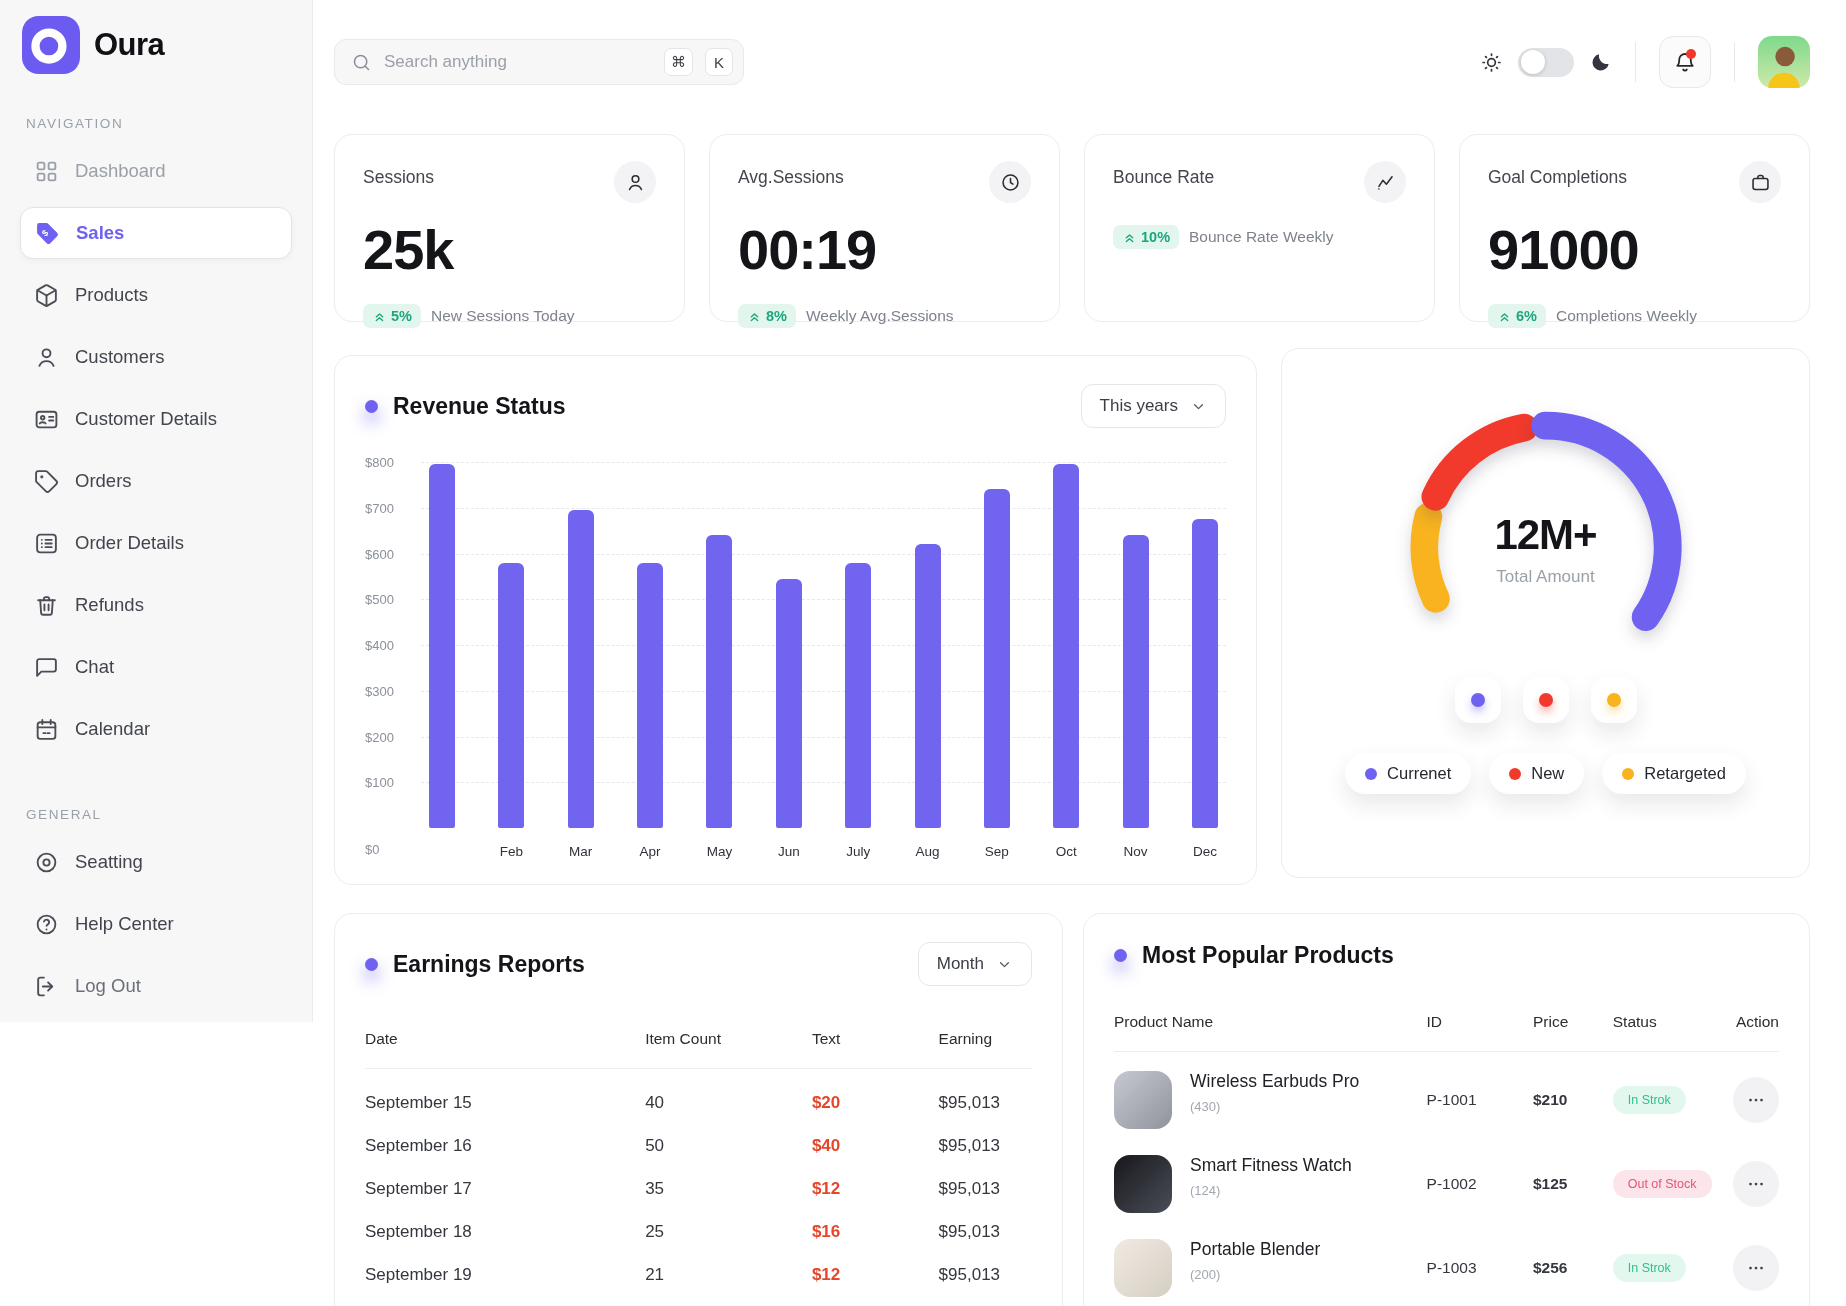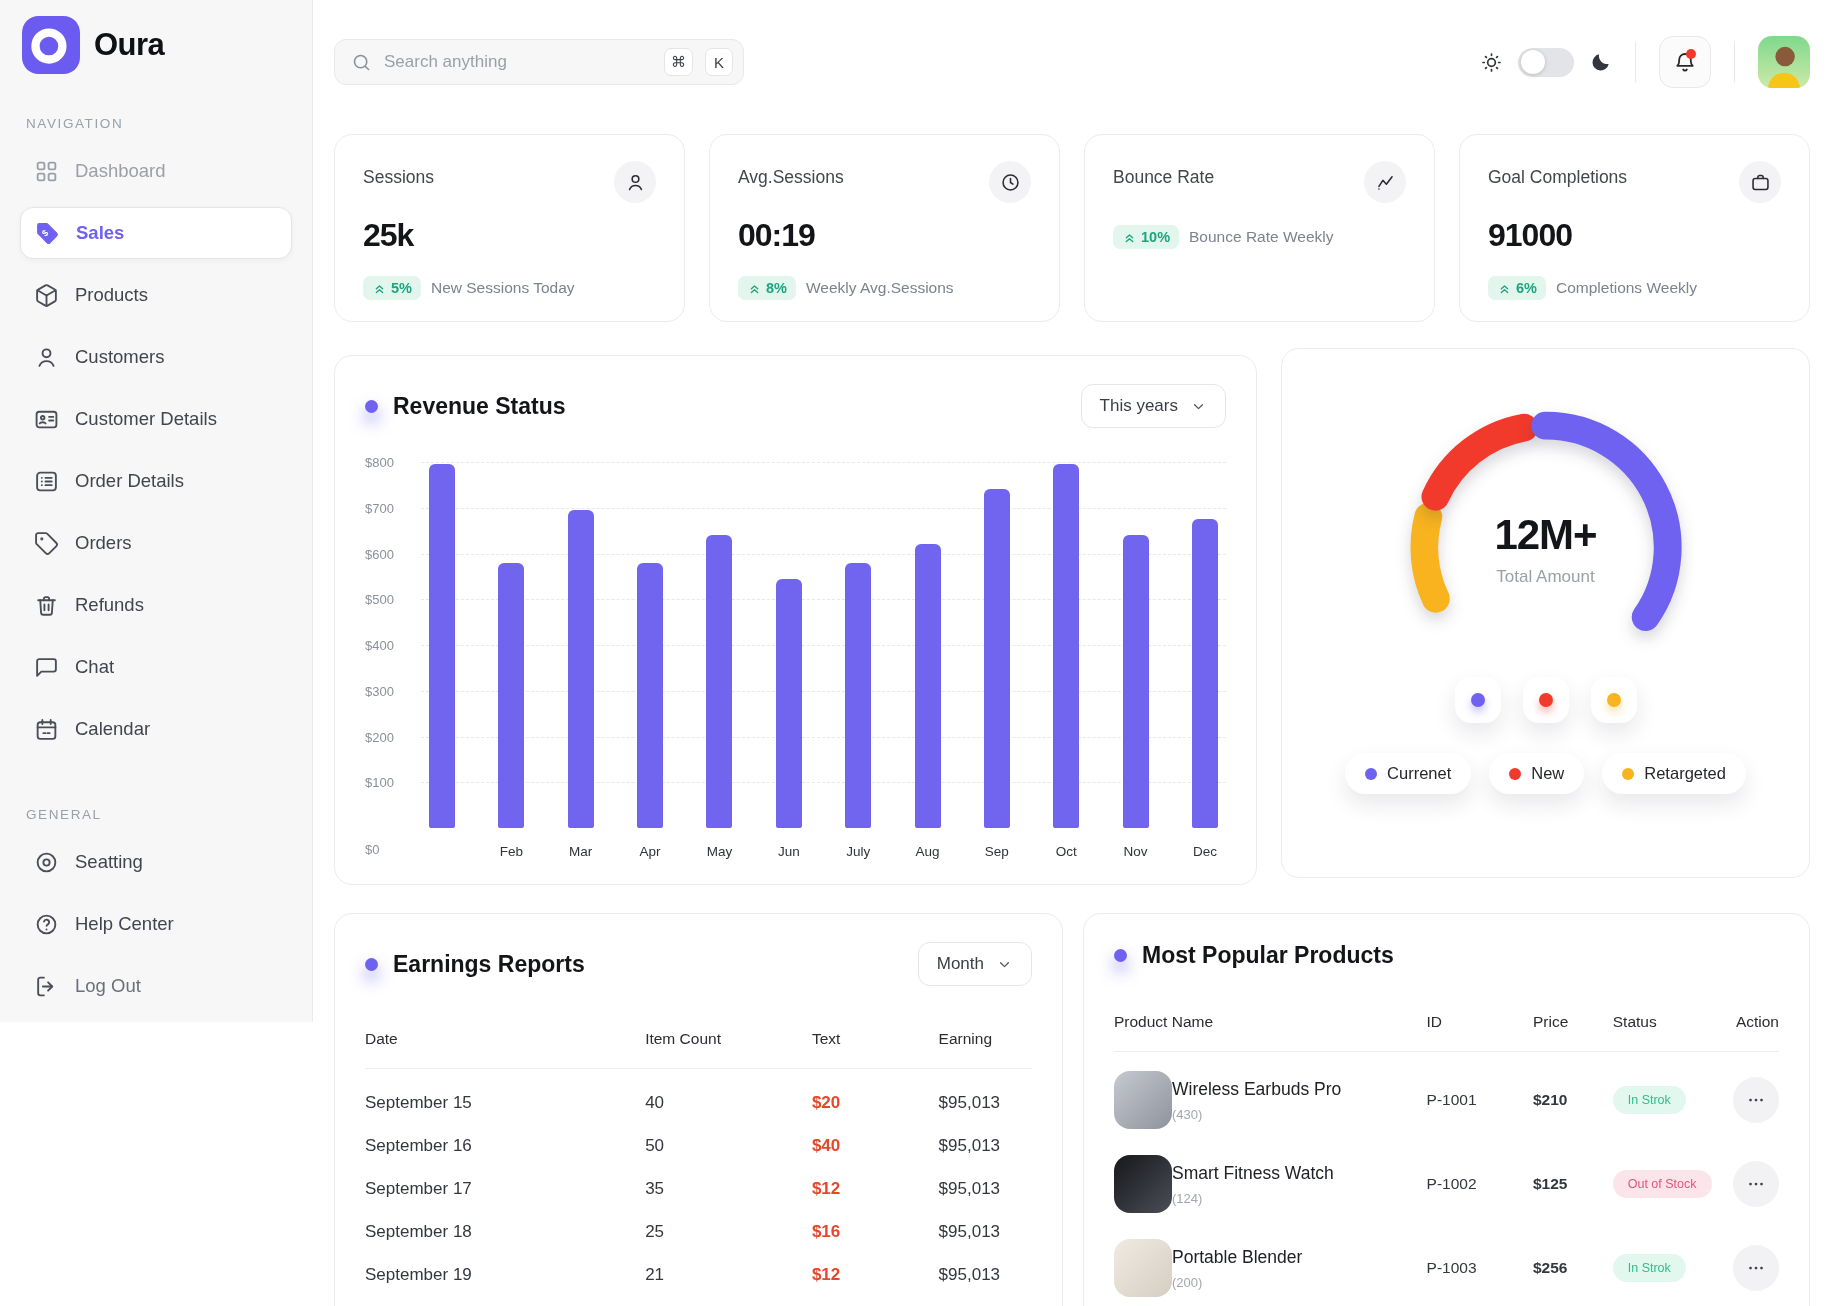--- a/index.html
+++ b/index.html
@@ -88,21 +88,21 @@
     flex: 1; height: 188px; background: #fff; border: 1px solid #ececef;
     border-radius: 18px; padding: 26px 28px;
   }
   .stat-top { display: flex; align-items: flex-start; justify-content: space-between; }
   .stat-title { font-size: 17.5px; color: #43464d; padding-top: 6px; }
   .stat-ico {
     width: 42px; height: 42px; border-radius: 50%; background: #f3f3f6;
     display: flex; align-items: center; justify-content: center; color: #2b2d33;
   }
   .stat-ico svg { width: 21px; height: 21px; }
-  .stat-value { font-size: 32px; font-weight: 600; letter-spacing: -1px; margin-top: 14px; color: #141519; }
+  .stat-value { font-size: 56px; font-weight: 600; letter-spacing: -1px; margin-top: 14px; color: #141519; }
   .stat-bottom { display: flex; align-items: center; gap: 10px; margin-top: 22px; }
   .pct-badge {
     display: inline-flex; align-items: center; gap: 4px;
     background: #e3f6ee; color: #1ca67e; border-radius: 7px;
     padding: 4px 9px; font-size: 14.5px; font-weight: 600;
   }
   .pct-badge svg { width: 15px; height: 15px; }
   .stat-note { font-size: 15.5px; color: #7d828c; }
   
   .charts-row { display: flex; gap: 24px; margin-top: 26px; }
@@ -159,21 +159,21 @@
   .products-panel { flex: 1; height: 440px; }
   .e-grid { display: grid; grid-template-columns: 42% 25% 19% 14%; align-items: center; }
   .p-grid { display: grid; grid-template-columns: 47% 16% 12% 18% 7%; align-items: center; }
   .tbl-head { margin-top: 44px; padding-bottom: 20px; border-bottom: 1px solid #ededf0; }
   .tbl-head .col { font-size: 15.5px; color: #2b2d33; }
   .e-row { height: 43px; font-size: 17px; color: #34373e; }
   .e-rows { margin-top: 12px; }
   .e-row .red { color: #e6472b; font-weight: 600; }
   .p-row { height: 84px; }
   .p-rows { margin-top: 6px; }
-  .prod-cell { display: flex; align-items: center; }
+  .prod-cell { display: flex; gap: 18px; }
   .thumb { width: 58px; height: 58px; border-radius: 16px; flex: none; }
   .prod-name { font-size: 17.5px; color: #202228; font-weight: 500; }
   .prod-count { font-size: 13px; color: #a3a7af; margin-top: 7px; }
   .p-row .pid, .p-row .pprice { font-size: 15.5px; color: #34373e; }
   .p-row .pprice { font-weight: 600; }
   .status-badge {
     display: inline-block; padding: 7px 15px; border-radius: 999px;
     font-size: 12.5px; font-weight: 500;
   }
   .status-badge.in { background: #e2f8ef; color: #2fbe8f; }
@@ -234,32 +234,32 @@
             <rect x="2.5" y="4.5" width="19" height="15" rx="2.5"></rect>
             <circle cx="8.3" cy="10.3" r="1.7"></circle>
             <path d="M5.5 15.8c.7-1.5 4.9-1.5 5.6 0"></path>
             <path d="M14.5 9.5h4"></path>
             <path d="M14.5 13h4"></path>
           </svg></span>
         <span class="nav-label">Customer Details</span>
       </div>
       <div class="nav-item">
         <span class="nav-icon"><svg viewBox="0 0 24 24" fill="none" stroke="currentColor" stroke-width="1.8" stroke-linecap="round" stroke-linejoin="round">
+            <path d="M12.59 2.59A2 2 0 0 0 11.17 2H4a2 2 0 0 0-2 2v7.17c0 .53.21 1.04.59 1.42l8.7 8.7a2.43 2.43 0 0 0 3.42 0l6.58-6.58a2.43 2.43 0 0 0 0-3.42z"></path>
+            <circle cx="7.5" cy="7.5" r="0.6" fill="currentColor"></circle>
+          </svg></span>
+        <span class="nav-label">Orders</span>
+      </div>
+      <div class="nav-item">
+        <span class="nav-icon"><svg viewBox="0 0 24 24" fill="none" stroke="currentColor" stroke-width="1.8" stroke-linecap="round" stroke-linejoin="round">
             <rect x="3" y="3.5" width="18" height="17" rx="3"></rect>
             <path d="M7.5 8.5h.01M7.5 12h.01M7.5 15.5h.01"></path>
             <path d="M11 8.5h6M11 12h6M11 15.5h6"></path>
           </svg></span>
         <span class="nav-label">Order Details</span>
-      </div>
-      <div class="nav-item">
-        <span class="nav-icon"><svg viewBox="0 0 24 24" fill="none" stroke="currentColor" stroke-width="1.8" stroke-linecap="round" stroke-linejoin="round">
-            <path d="M12.59 2.59A2 2 0 0 0 11.17 2H4a2 2 0 0 0-2 2v7.17c0 .53.21 1.04.59 1.42l8.7 8.7a2.43 2.43 0 0 0 3.42 0l6.58-6.58a2.43 2.43 0 0 0 0-3.42z"></path>
-            <circle cx="7.5" cy="7.5" r="0.6" fill="currentColor"></circle>
-          </svg></span>
-        <span class="nav-label">Orders</span>
       </div>
       <div class="nav-item">
         <span class="nav-icon"><svg viewBox="0 0 24 24" fill="none" stroke="currentColor" stroke-width="1.8" stroke-linecap="round" stroke-linejoin="round">
             <path d="M4 7h16"></path>
             <path d="M9.5 7V5.5A1.5 1.5 0 0 1 11 4h2a1.5 1.5 0 0 1 1.5 1.5V7"></path>
             <path d="M6 7l.8 12a2 2 0 0 0 2 1.9h6.4a2 2 0 0 0 2-1.9L18 7"></path>
             <path d="M10 11v5.5M14 11v5.5"></path>
           </svg></span>
         <span class="nav-label">Refunds</span>
       </div>

